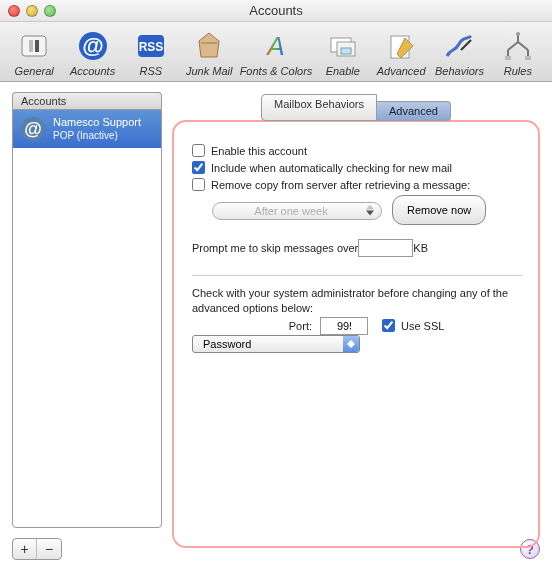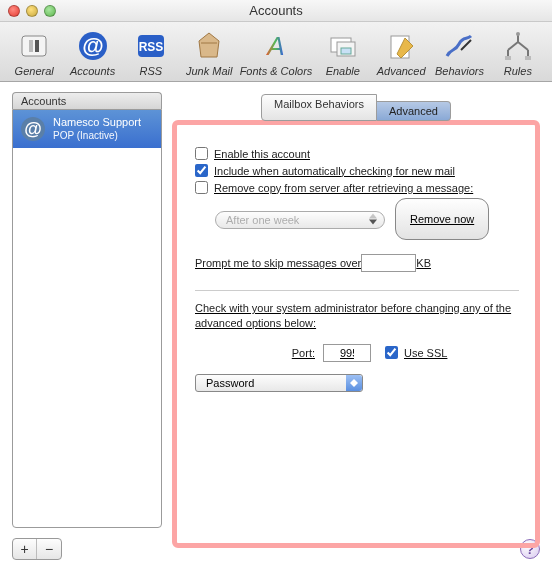--- a/index.html
+++ b/index.html
@@ -35,43 +35,43 @@
 
 
 .content { flex:1; position:relative; }
 .tabs { display:flex; justify-content:center; margin-top:2px; }
 .tab { font-size:11px; padding:3px 12px; background: linear-gradient(#fdfdfd,#e4e4e4); border:1px solid #9c9c9c; color:#333; cursor:pointer; }
 .tab:first-child { border-radius:4px 0 0 4px; border-right:none; }
 .tab:last-child { border-radius:0 4px 4px 0; border-left:none; }
 .tab.middle { border-left:1px solid #9c9c9c; border-right:1px solid #9c9c9c; }
 .tab.active { background: linear-gradient(#b6c9e5,#8aa9d6); color:#222;margin-top:7px; }
 
-.panel { border:5px solid #fca5a5; border-radius:6px; margin-top:-1px; padding:18px 16px 12px 18px; height: calc(100% - 8px); text-decoration: underline; }
+.panel { border:2px solid #fca5a5; border-radius:14px; margin-top:-1px; padding:18px 16px 12px 18px; height: calc(100% - 8px); }
 
 .check-row { display:flex; align-items:center; gap:6px; font-size:11px; color:#222; margin:4px 0; }
 .check-row input[type=checkbox] { width:13px; height:13px; accent-color:#2a66c9; }
 .indent { margin-left:20px; display:flex; align-items:center; gap:10px; margin-top:4px; }
 
-.aqua-select { appearance:none; -webkit-appearance:none; font-size:11px; padding:2px 22px 2px 10px; border:1px solid #888; border-radius:10px; background: linear-gradient(#fdfdfd,#e0e0e0); color:#8a8a8a; min-width:170px; position:relative; }
+.aqua-select { appearance:none; -webkit-appearance:none; font-size:11px; padding:2px 22px 2px 10px; border:1px solid #888; border-radius:10px; background: linear-gradient(#fdfdfd,#e0e0e0); color:#8a8a8a; min-width:170px; position:relative;text-align:center; }
 .select-wrap { position:relative; display:inline-block; }
 .select-wrap::after { content:""; position:absolute; right:8px; top:50%; transform:translateY(-50%); width:0; height:0; border-left:4px solid transparent; border-right:4px solid transparent; border-top:5px solid #7a7a7a; }
 .select-wrap.updown::before { content:""; position:absolute; right:8px; top:35%; transform:translateY(-50%); width:0; height:0; border-left:4px solid transparent; border-right:4px solid transparent; border-bottom:5px solid #555; }
 .select-wrap.updown::after { top:65%; border-top:5px solid #555; }
 
-.aqua-btn { font-size:11px; padding:14px 14px; border:1px solid #888; border-radius:11px; background: linear-gradient(#fefefe,#e3e3e3); cursor:pointer; }
+.aqua-btn { font-size:11px; padding:8px 14px; border:1px solid #888; border-radius:11px; background: linear-gradient(#fefefe,#e3e3e3); cursor:pointer; }
 
 .row { display:flex; align-items:center; font-size:11px; color:#222; margin-top:14px; }
 .text-input { border:1px solid #999; font-size:11px; padding:2px 16px; background:#fff; }
 .text-input.small { width:55px; }
 .text-input.port { width:48px; text-align:right; }
 
 .hr { border:none; border-top:1px solid #ccc; margin:18px 0 10px; }
 .note { font-size:11px; color:#222; line-height:1.4; }
 
-.field-row { display:flex; align-items:center; gap:8px; font-size:11px; margin-top:12px; }
+.field-row { display:flex; align-items:center; gap:8px; font-size:11px; }
 .field-label { width:120px; text-align:right; color:#222; }
 
 .auth-select { appearance:none; font-size:11px; padding:2px 22px 2px 10px; border:1px solid #888; border-radius:3px; background: linear-gradient(#fdfdfd,#e8e8e8); min-width:168px; }
 .auth-wrap { position:relative; display:inline-block; }
 .auth-wrap .caps { position:absolute; right:1px; top:1px; bottom:1px; width:16px; background: linear-gradient(#9dc0f4,#5a8fe0); border-radius:0 3px 3px 0; }
 .auth-wrap .caps::before { content:""; position:absolute; left:4px; top:4px; width:0;height:0; border-left:4px solid transparent; border-right:4px solid transparent; border-bottom:4px solid #fff; }
 .auth-wrap .caps::after { content:""; position:absolute; left:4px; bottom:4px; width:0;height:0; border-left:4px solid transparent; border-right:4px solid transparent; border-top:4px solid #fff; }
 
 
 .bottom { height:36px; display:flex; align-items:center; padding:0 12px 6px; justify-content:space-between; }

